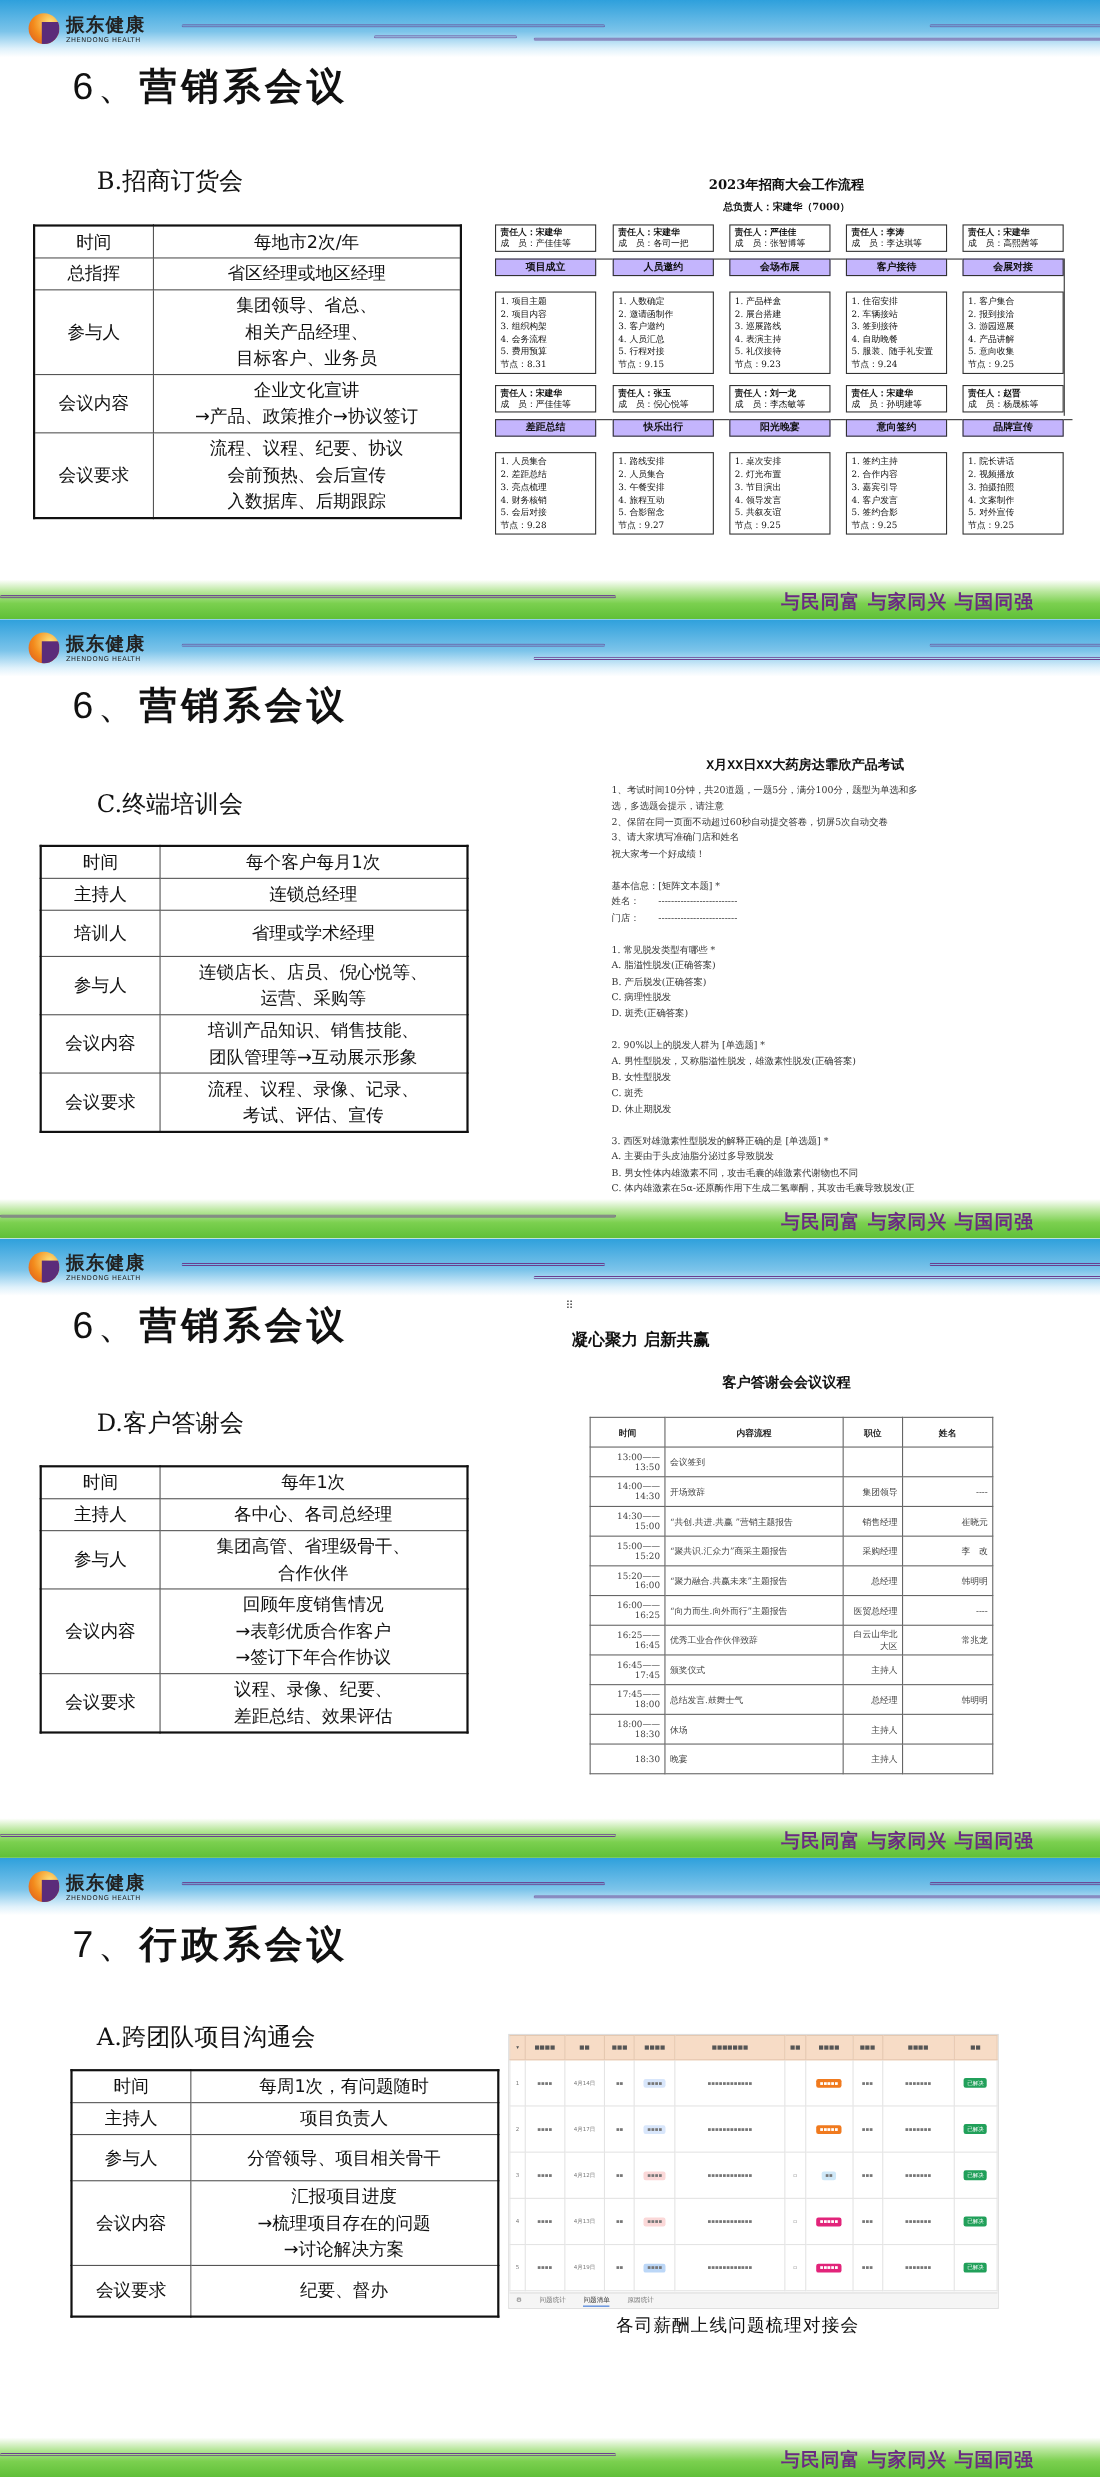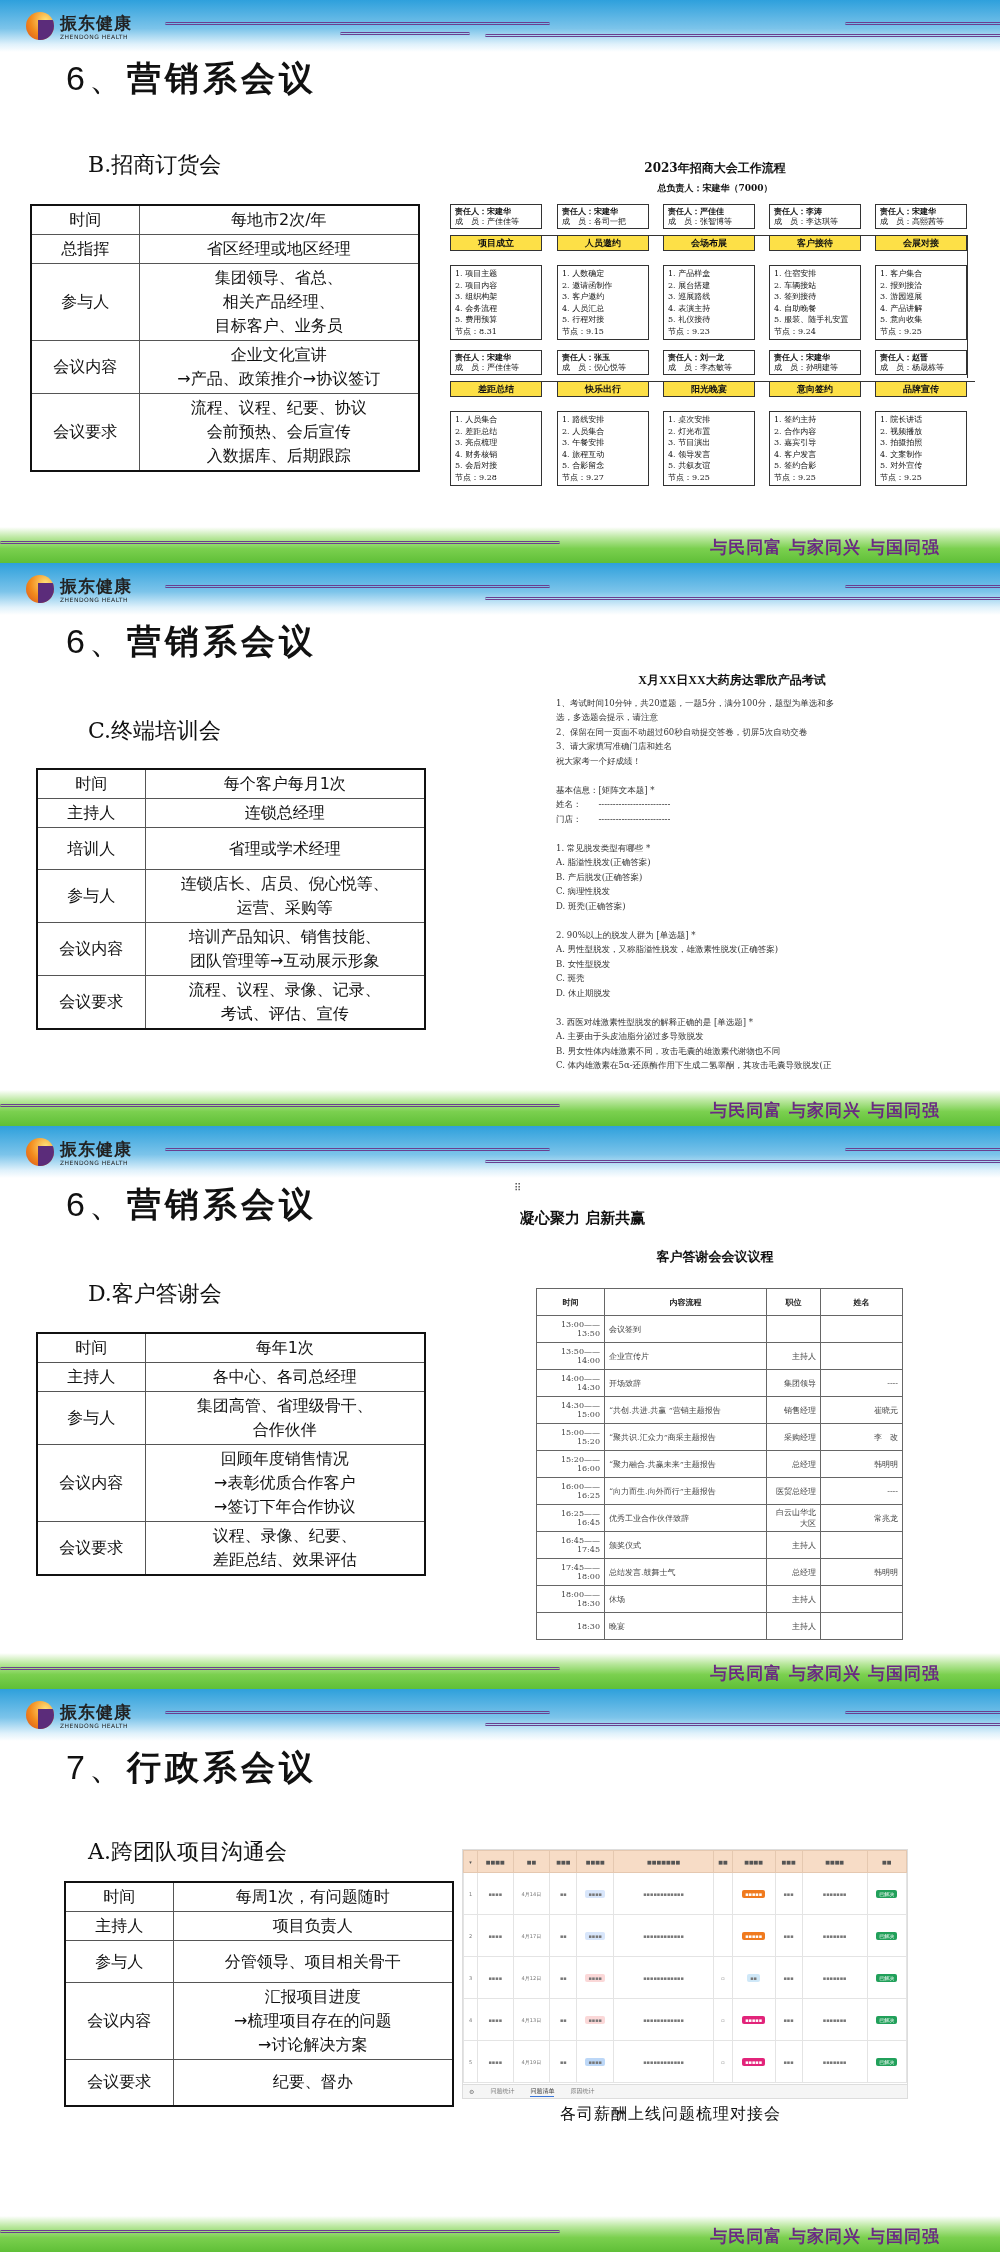--- a/index.html
+++ b/index.html
@@ -19,26 +19,26 @@
 .title .num{font-weight:normal;font-family:"Liberation Sans",sans-serif}
 .sub{position:absolute;font-family:"DejaVu Serif","Liberation Serif",serif;font-size:22px}
 table.info{position:absolute;border-collapse:collapse;border:2.5px solid #111;font-size:16px;text-align:center}
 table.info td{border:1px solid #555;padding:2px 6px;line-height:24px;white-space:pre-line}
 table.info td.k{width:108px}
 
 .flow{position:absolute;left:445px;top:150px;width:540px;height:340px;font-family:"DejaVu Serif",serif}
 .flow .ttl{position:absolute;left:0;width:540px;text-align:center;font-size:12px;font-weight:bold}
 .fnode{position:absolute;width:92px}
 .fresp{border:1px solid #333;font-size:8px;padding:1px 4px;line-height:10px;background:#fff}
-.fbar{background:#fde047;border:1.5px solid #333;text-align:center;font-size:9px;font-weight:bold;height:16px;line-height:14px;margin-top:6px}
+.fbar{background:#c4b5fd;border:1.5px solid #333;text-align:center;font-size:9px;font-weight:bold;height:16px;line-height:14px;margin-top:6px}
 .flist{border:1px solid #333;font-size:8px;padding:2px 4px;line-height:11.5px;margin-top:14px;background:#fff;white-space:pre-line}
 .arrowh{position:absolute;height:1px;background:#333}
 
 .doc{position:absolute;left:538px;top:102px;width:388px;height:461px;background:#fff;font-family:"DejaVu Serif",serif;font-size:8.5px;color:#333;line-height:14.5px}
-.doc h3{font-family:Liberation Serif, serif;font-size:12px;text-align:center;margin:8px 0 8px;color:#111}
+.doc h3{font-family:Liberation Mono, monospace;font-size:12px;text-align:center;margin:24px 0 8px;color:#111}
 .doc p{white-space:pre-line;padding-left:18px}
 
 .agenda{position:absolute;left:520px;top:75px;width:390px}
 .agenda .h1{text-align:left;font-family:"DejaVu Serif",serif;font-weight:bold;font-size:15px;margin-top:8px}
 .agenda .h2{text-align:center;font-family:"DejaVu Serif",serif;font-weight:bold;font-size:13px;margin-top:20px}
 .agenda table{border-collapse:collapse;border:1.5px solid #222;margin-top:22px;margin-left:16px;width:367px;font-size:8px;font-family:"DejaVu Serif",serif;color:#444}
 .agenda td,.agenda th{border:1px solid #666;height:27px;padding:0 4px}
 .agenda th{font-weight:bold;color:#222}
 .agenda td.c{text-align:right}
 
@@ -353,26 +353,20 @@
           <tr>
             <th style="width:68px">时间</th>
             <th>内容流程</th>
             <th style="width:54px">职位</th>
             <th style="width:82px">姓名</th>
           </tr>
       <tr>
             <td class="c">13:00——13:50</td>
             <td>会议签到</td>
             <td class="c"></td>
-            <td class="c"></td>
-          </tr>
-      <tr>
-            <td class="c">13:50——14:00</td>
-            <td>企业宣传片</td>
-            <td class="c">主持人</td>
             <td class="c"></td>
           </tr>
       <tr>
             <td class="c">14:00——14:30</td>
             <td>开场致辞</td>
             <td class="c">集团领导</td>
             <td class="c">----</td>
           </tr>
       <tr>
             <td class="c">14:30——15:00</td>

